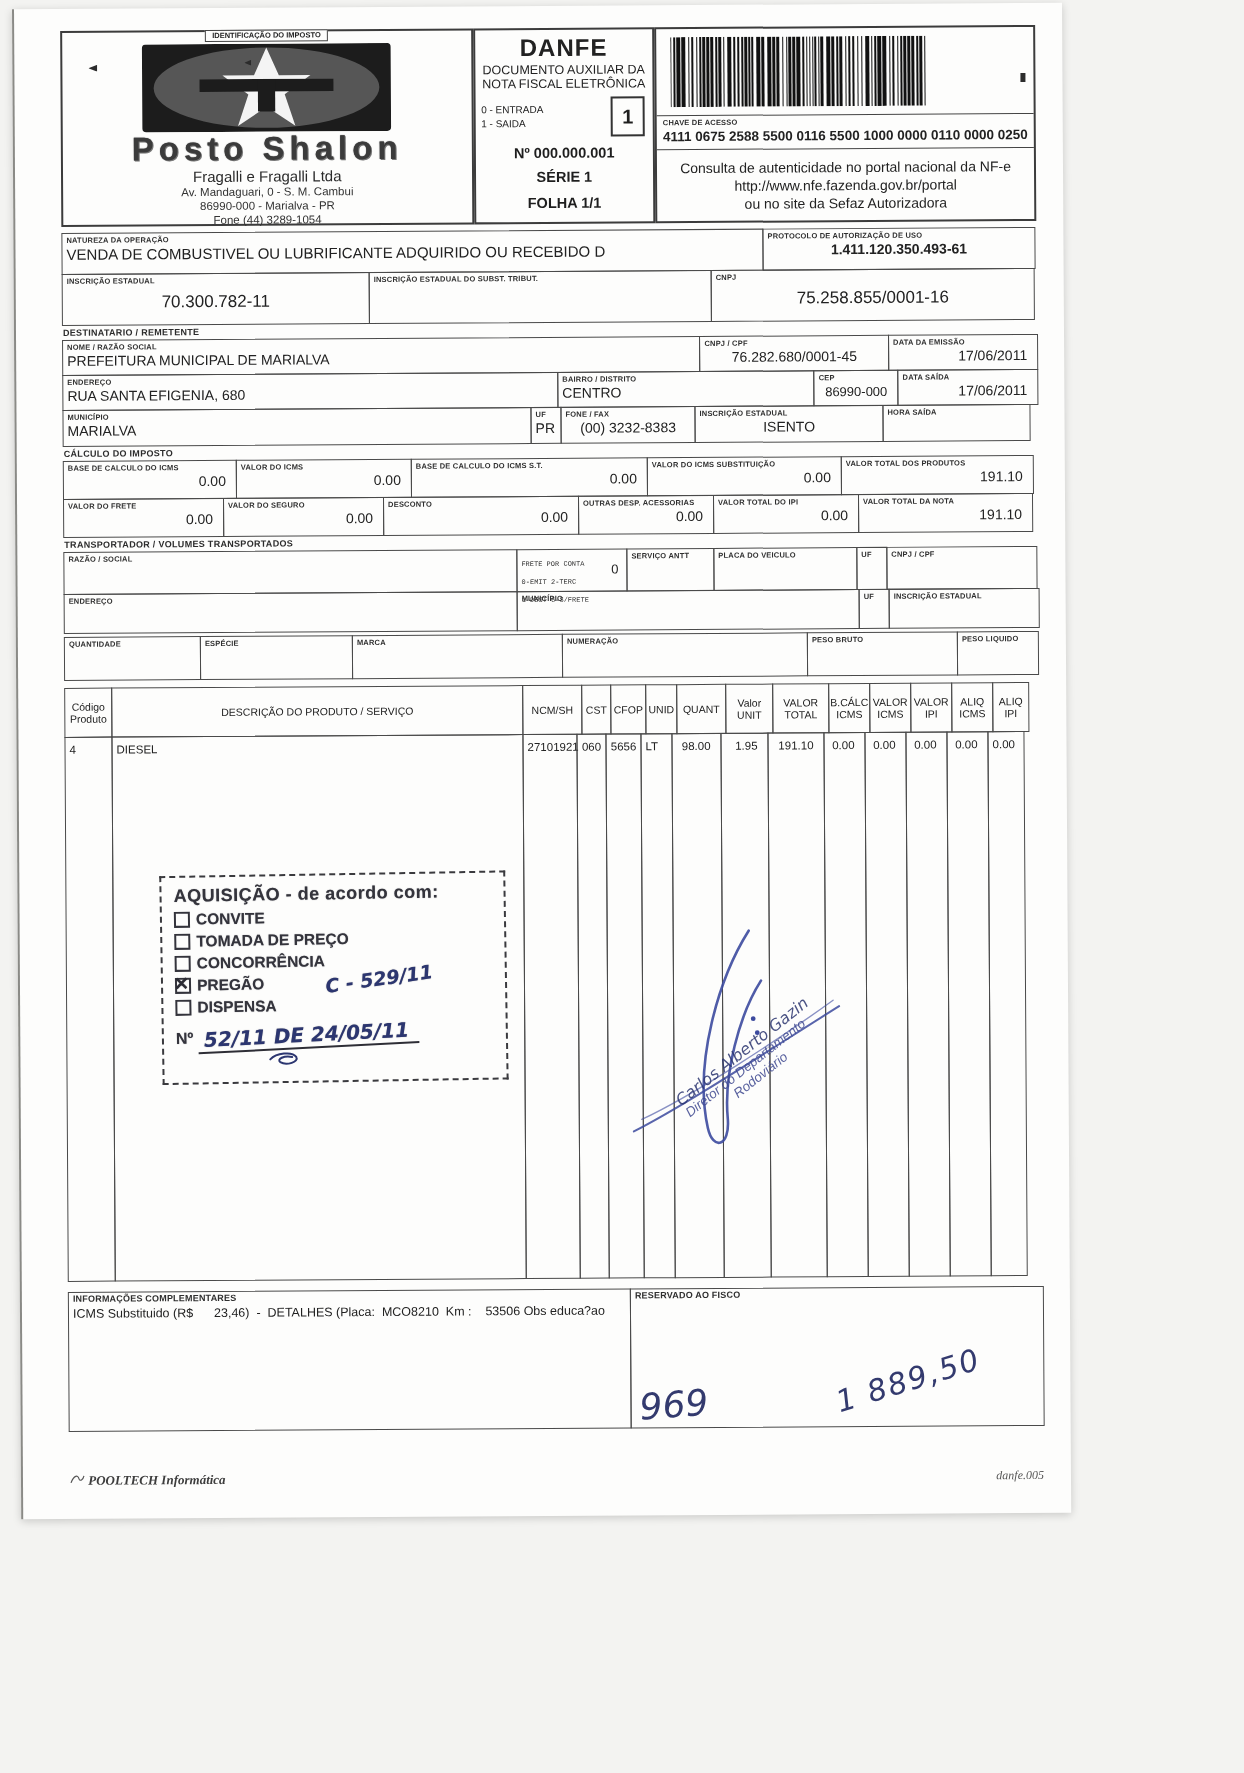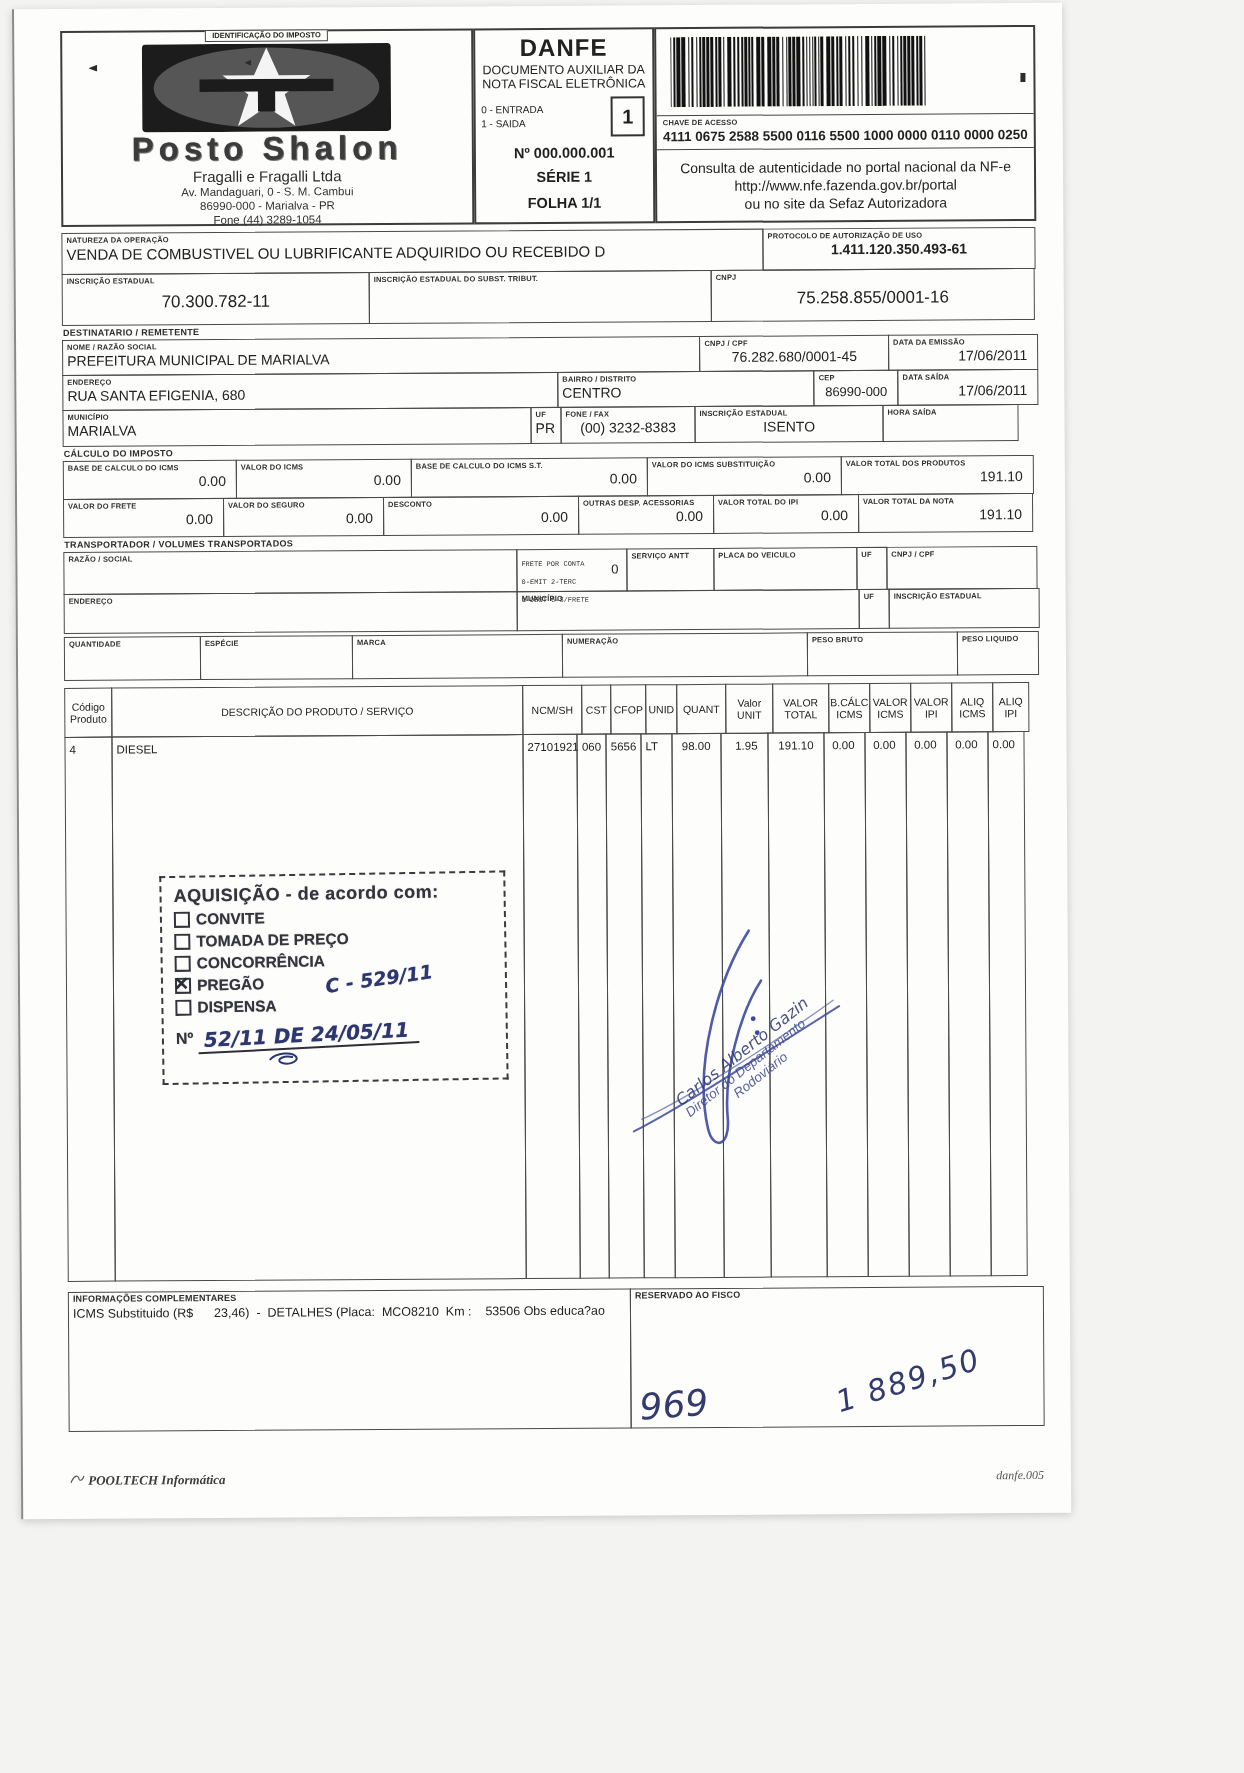--- a/index.html
+++ b/index.html
@@ -255,21 +255,21 @@
         <span class="val">PR</span>
       </div>
       <div class="cell" style="width:135px;height:37px">
         <span class="lbl">FONE / FAX</span>
         <span class="val c">(00) 3232-8383</span>
       </div>
       <div class="cell" style="width:189px;height:37px">
         <span class="lbl">INSCRIÇÃO ESTADUAL</span>
         <span class="val c">ISENTO</span>
       </div>
-      <div class="cell" style="width:136px;height:37px">
+      <div class="cell" style="width:148px;height:37px">
         <span class="lbl">HORA SAÍDA</span>
         <span class="val"></span>
       </div>
     </div>
 
     <div class="secline">CÁLCULO DO IMPOSTO</div>
     <div class="row">
       <div class="cell" style="width:174px;height:39px">
         <span class="lbl">BASE DE CALCULO DO ICMS</span>
         <span class="val r">0.00</span>

